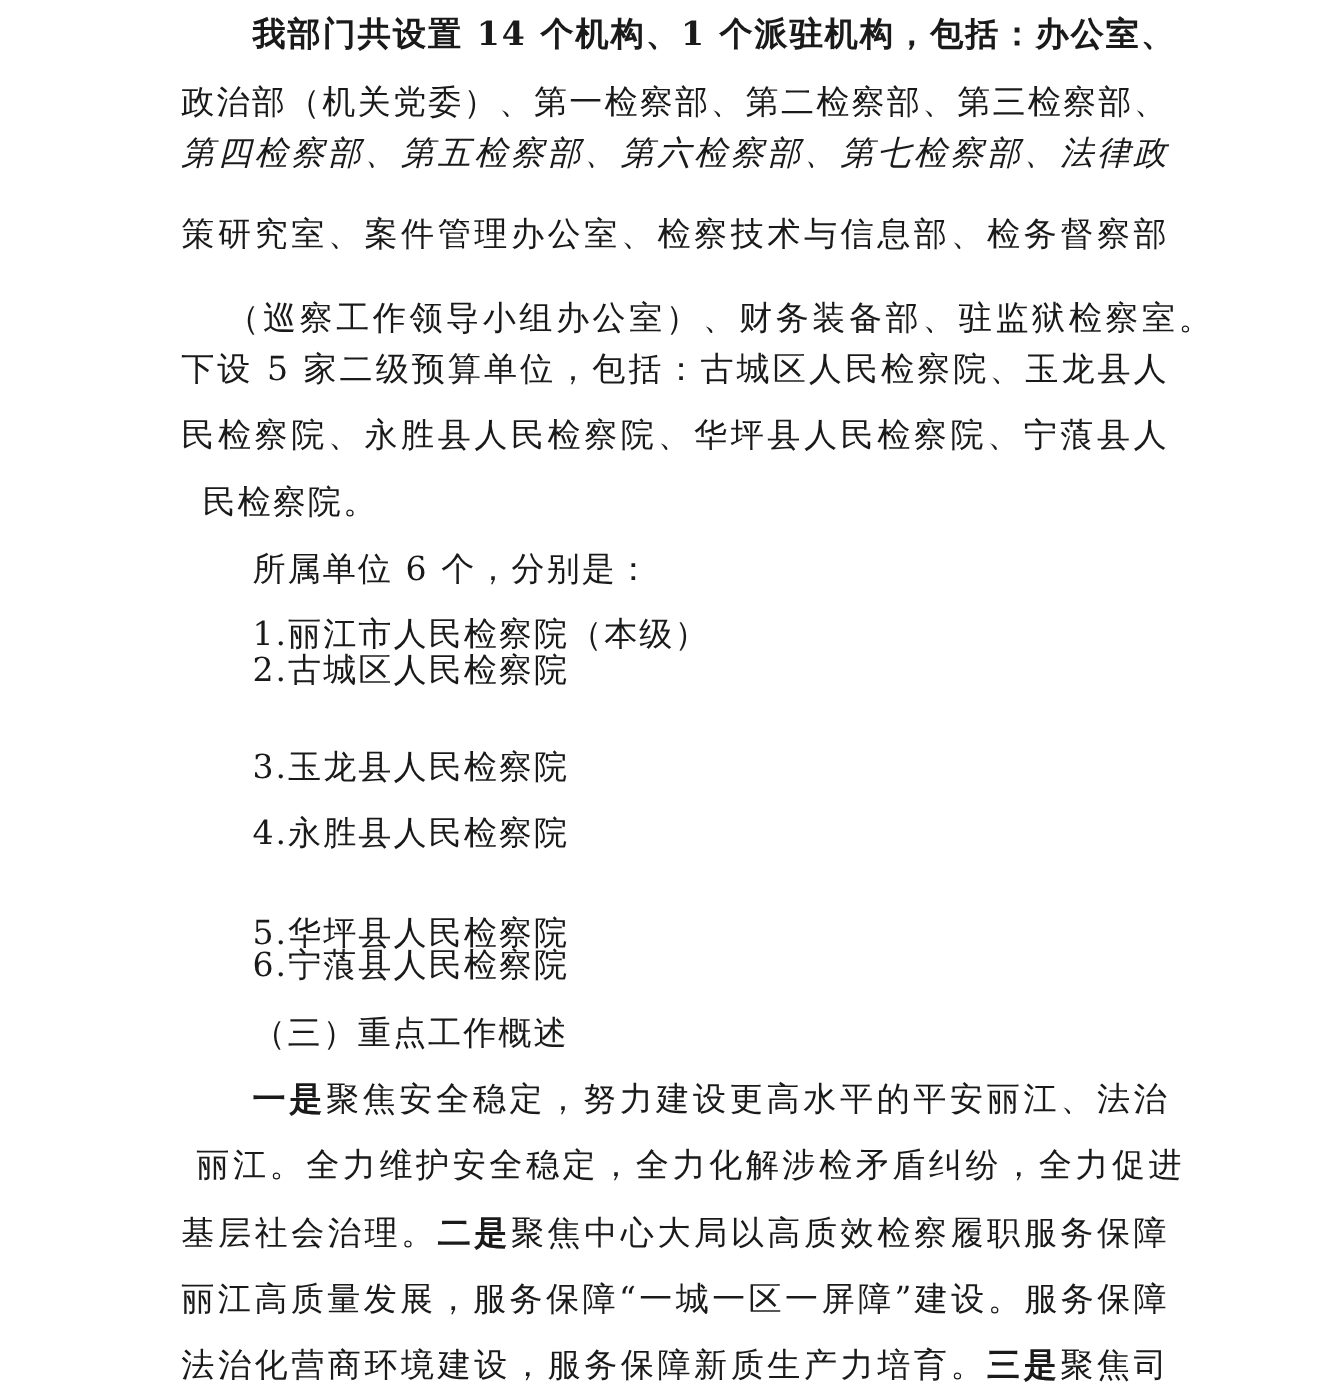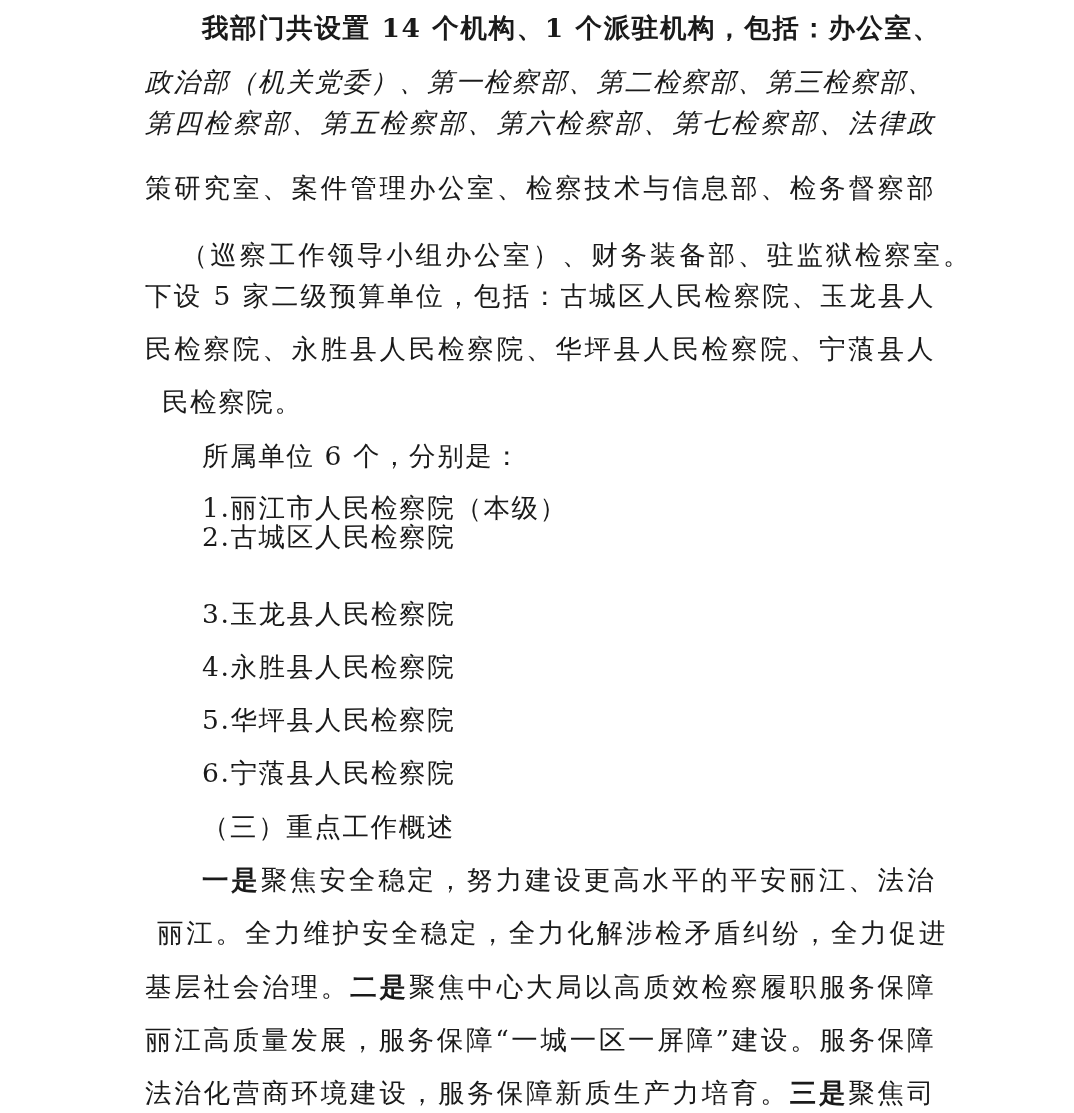--- a/index.html
+++ b/index.html
@@ -17,36 +17,36 @@
   .indent { left: 57px; }
   .head3 { left: 57px; }
   b { font-weight: bold; }
 </style>
 </head>
 <body>
 
 <div class="page">
 
   <div class="line indent" style="top:1px;font-weight:bold;">我部门共设置 14 个机构、1 个派驻机构，包括：办公室、</div>
-  <div class="line full" style="top:55px;font-style:italic;">政治部（机关党委）、第一检察部、第二检察部、第三检察部、</div>
+  <div class="line full" style="top:55px;">政治部（机关党委）、第一检察部、第二检察部、第三检察部、</div>
   <div class="line full" style="top:96px;font-style:italic;">第四检察部、第五检察部、第六检察部、第七检察部、法律政</div>
   <div class="line full" style="top:161px;">策研究室、案件管理办公室、检察技术与信息部、检务督察部</div>
   <div class="line full" style="top:228px;margin-left:36px;">（巡察工作领导小组办公室）、财务装备部、驻监狱检察室。</div>
   <div class="line full" style="top:269px;">下设 5 家二级预算单位，包括：古城区人民检察院、玉龙县人</div>
   <div class="line full" style="top:322px;">民检察院、永胜县人民检察院、华坪县人民检察院、宁蒗县人</div>
   <div class="line" style="top:375px;margin-left:17px;">民检察院。</div>
 
   <div class="line indent" style="top:429px;">所属单位 6 个，分别是：</div>
   <div class="line indent" style="top:481px;">1.丽江市人民检察院（本级）</div>
   <div class="line indent" style="top:510px;">2.古城区人民检察院</div>
   <div class="line indent" style="top:587px;">3.玉龙县人民检察院</div>
   <div class="line indent" style="top:640px;">4.永胜县人民检察院</div>
-  <div class="line indent" style="top:693px;text-align:right;">5.华坪县人民检察院</div>
+  <div class="line indent" style="top:720px;text-align:right;">5.华坪县人民检察院</div>
   <div class="line indent" style="top:746px;">6.宁蒗县人民检察院</div>
 
   <div class="line head3" style="top:800px;text-align:center;">（三）重点工作概述</div>
 
   <div class="line indent" style="top:853px; width:733px; text-align:justify; text-align-last:justify;"><b>一是</b><span>聚焦安全稳定，努力建设更高水平的平安丽江、法治</span></div>
   <div class="line full" style="top:906px;margin-left:12px;">丽江。全力维护安全稳定，全力化解涉检矛盾纠纷，全力促进</div>
-  <div class="line full" style="top:960px;"><span>基层社会治理。</span><b>二是</b><span>聚焦中心大局以高质效检察履职服务保障</span></div>
+  <div class="line full" style="top:960px;font-family:Liberation Serif, serif;"><span>基层社会治理。</span><b>二是</b><span>聚焦中心大局以高质效检察履职服务保障</span></div>
   <div class="line full" style="top:1013px;">丽江高质量发展，服务保障“一城一区一屏障”建设。服务保障</div>
   <div class="line full" style="top:1066px;"><span>法治化营商环境建设，服务保障新质生产力培育。</span><b>三是</b><span>聚焦司</span></div>
 </div>
 
 </body></html>

